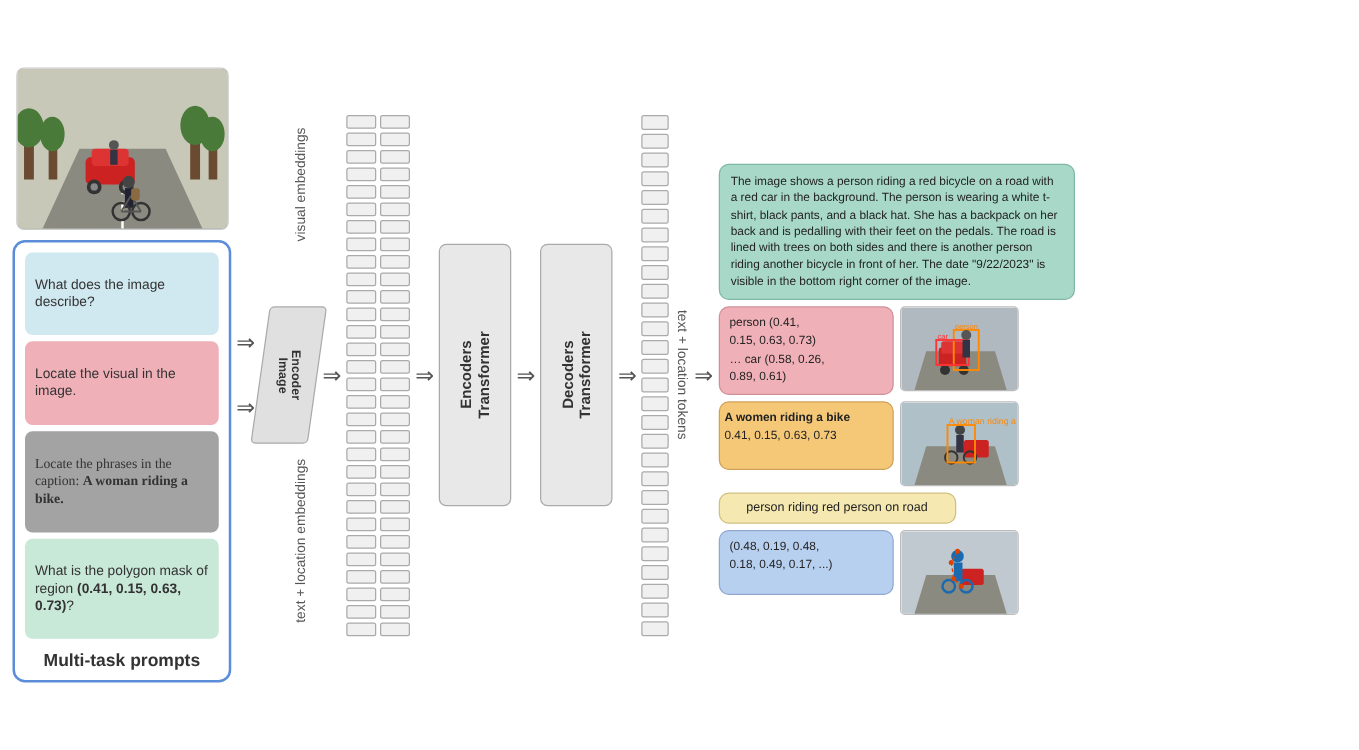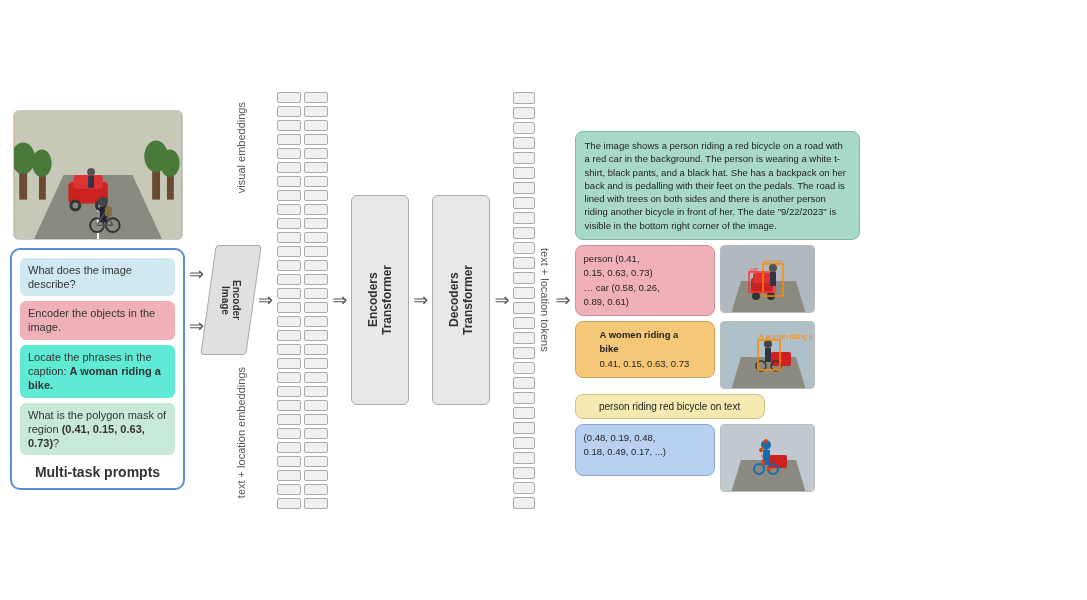--- a/index.html
+++ b/index.html
@@ -26,27 +26,27 @@
       border: 2px solid #5b8dd9;
       border-radius: 10px;
       padding: 8px;
       background: #fff;
       display: flex;
       flex-direction: column;
       gap: 5px;
     }
     .prompt-item {
       border-radius: 6px;
-      padding: 5px 8px;
+      padding: 19px 8px;
       font-size: 11px;
       line-height: 1.3;
     }
     .prompt-blue { background: #d0e8f0; color: #333; }
     .prompt-pink { background: #f0b0b8; color: #333; }
-    .prompt-yellow { background: #5eead4; color: #333; }
+    .prompt-yellow { background: #a3a3a3; color: #333; font-family: Liberation Serif, serif; }
     .prompt-green { background: #c8e8d8; color: #333; }
     .prompts-label {
       text-align: center;
       font-size: 14px;
       font-weight: bold;
       color: #333;
       margin-top: 4px;
     }
 
     .image-scene-svg {
@@ -126,21 +126,21 @@
           <rect x="92" y="97" width="7" height="10" rx="2" fill="#8a6a40"></rect>
         </svg>
       </div>
     </div>
 
     <div class="prompts-box">
       <div class="prompt-item prompt-blue">
         <span>What does the image describe?</span>
       </div>
       <div class="prompt-item prompt-pink">
-        <span>Encoder the objects in the image.</span>
+        <span>Locate the visual in the image.</span>
       </div>
       <div class="prompt-item prompt-yellow">
         Locate the phrases in the caption: <strong>A woman riding a bike.</strong>
       </div>
       <div class="prompt-item prompt-green">
         What is the polygon mask of region <strong>(0.41, 0.15, 0.63, 0.73)</strong>?
       </div>
       <div class="prompts-label">Multi-task prompts</div>
     </div>
   </div>
@@ -313,21 +313,21 @@
           <rect x="28" y="26" width="26" height="20" fill="none" stroke="#ff3333" stroke-width="1.5"></rect>
           <text x="29" y="25" font-size="6" fill="#ff3333">car</text>
 
           <circle cx="52" cy="22" r="4" fill="#555"></circle>
           <rect x="49" y="26" width="6" height="14" fill="#334"></rect>
         </svg>
       </div>
     </div>
 
     <div style="display:flex;gap:5px;align-items:flex-start;">
-      <div style="background:#f5c878;border:1px solid #d0a058;border-radius:8px;padding:6px 24px;font-size:9.5px;line-height:1.5;color:#222;width:140px;min-height:55px;">
+      <div style="background:#f5c878;border:1px solid #d0a058;border-radius:8px;padding:6px 4px;font-size:9.5px;line-height:1.5;color:#222;width:140px;min-height:55px;">
         <strong>A women riding a bike</strong><br>
         0.41, 0.15, 0.63, 0.73
       </div>
       <div class="mini-img">
         <svg width="95" height="68" viewBox="0 0 95 68">
           <rect width="95" height="68" fill="#b0c0c8"></rect>
           <polygon points="10,68 85,68 75,35 20,35" fill="#8a8a80"></polygon>
           <rect x="50" y="30" width="20" height="14" rx="2" fill="#cc2222"></rect>
 
           <circle cx="47" cy="22" r="4" fill="#444"></circle>
@@ -335,21 +335,21 @@
           <circle cx="40" cy="44" r="5" fill="none" stroke="#333" stroke-width="1.5"></circle>
           <circle cx="55" cy="44" r="5" fill="none" stroke="#333" stroke-width="1.5"></circle>
 
           <rect x="37" y="18" width="22" height="30" fill="none" stroke="#ff8800" stroke-width="1.5"></rect>
           <text x="38" y="17" font-size="7" fill="#ff8800">A woman riding a bike</text>
         </svg>
       </div>
     </div>
 
     <div style="background:#f5e8b0;border:1px solid #d0c080;border-radius:8px;padding:6px 8px;font-size:10px;color:#222;width:190px;text-align:center;">
-      <span>person riding red bicycle on text</span>
+      <span>person riding red person on road</span>
     </div>
 
     <div style="display:flex;gap:5px;align-items:flex-start;">
       <div style="background:#b8d0f0;border:1px solid #90a8d0;border-radius:8px;padding:6px 8px;font-size:9.5px;line-height:1.5;color:#222;width:140px;min-height:52px;">
         (0.48, 0.19, 0.48,<br>
         0.18, 0.49, 0.17, ...)
       </div>
       <div class="mini-img">
         <svg width="95" height="68" viewBox="0 0 95 68">
           <rect width="95" height="68" fill="#c0c8d0"></rect>

